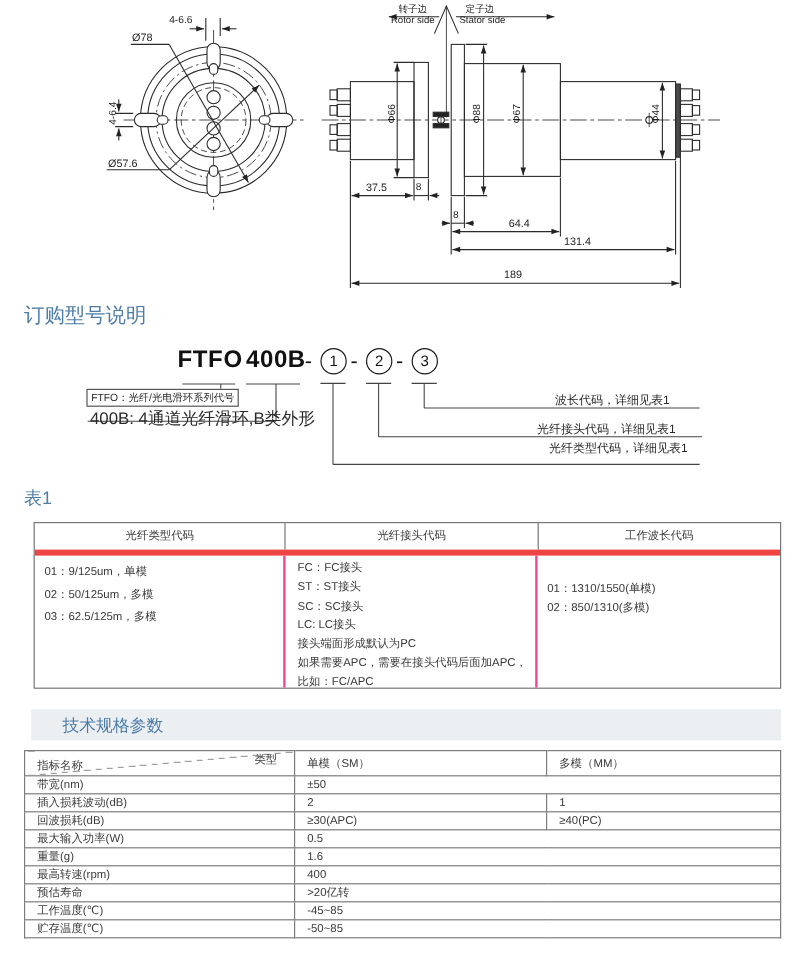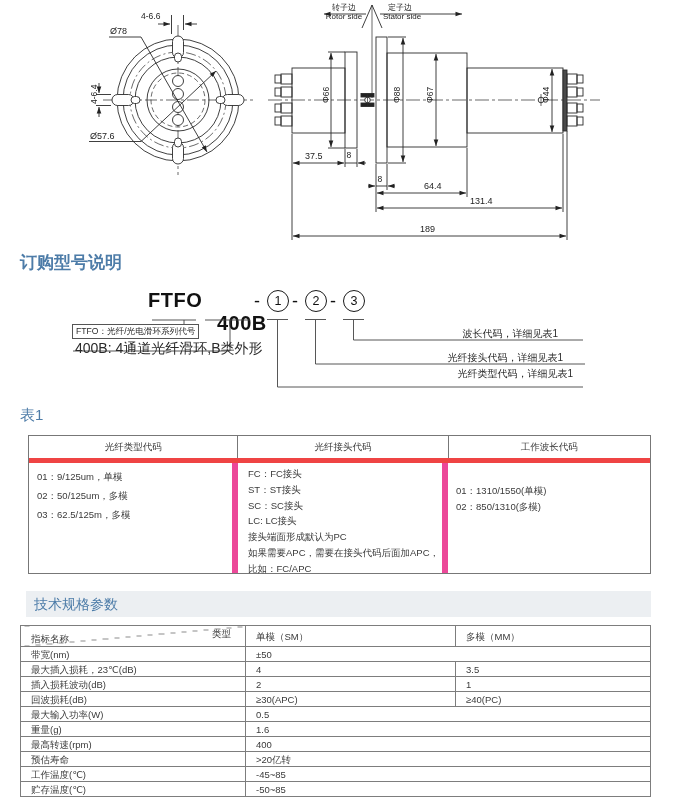--- a/index.html
+++ b/index.html
@@ -2,21 +2,21 @@
 <html><head>
 <meta charset="utf-8">
 <style>
   html,body{margin:0;padding:0;background:#fff;}
   .page{position:relative;width:676px;height:807px;background:#fff;overflow:hidden;
         font-family:"Liberation Sans","DejaVu Sans",sans-serif;color:#2f2f2f;}
   svg text{font-family:"Liberation Sans","DejaVu Sans",sans-serif;fill:#1d1d1d;}
 
   
   .sec-title{position:absolute;left:20px;color:#4d7ca8;}
-  .t-order{top:251px;font-size:17px;font-weight:bold;}
+  .t-order{top:251px;font-size:17px;}
   .t-table1{top:406px;font-size:15px;}
 
   
   .mpart{position:absolute;font-weight:bold;font-size:20px;color:#111;letter-spacing:.5px;}
   .mdash{position:absolute;font-size:18px;color:#111;font-weight:normal;}
   .circ{position:absolute;width:20px;height:20px;border:1.5px solid #1a1a1a;border-radius:50%;
         display:flex;align-items:center;justify-content:center;font-size:12.5px;color:#111;background:#fff;}
 
   
   .co{position:absolute;font-size:10px;color:#2a2a2a;white-space:nowrap;}
@@ -24,31 +24,31 @@
           padding:0 3px;font-size:8.6px;background:#fff;}
   .co-series{left:75px;top:340px;font-size:14px;}
   .co-right{text-align:right;}
 
   
   .table1{position:absolute;left:28px;top:435px;width:621px;border:1px solid #777;background:#fff;}
   .t1-head{display:flex;border-bottom:5px solid #ef4444;height:22px;}
   .t1-hcell{text-align:center;line-height:22px;font-size:9.5px;color:#3a3a3a;border-right:1px solid #777;}
   .t1-hcell:last-child{border-right:none;}
   .t1-body{display:flex;height:110px;}
-  .t1-col{border-right:6px solid #ec4899;font-size:9.5px;color:#3a3a3a;box-sizing:border-box;}
+  .t1-col{border-right:2px solid #ec4899;font-size:9.5px;color:#3a3a3a;box-sizing:border-box;}
   .t1-col:last-child{border-right:none;}
   .w1{width:209px;} .w2{width:210px;} .w3{width:202px;}
   .t1-col.w1{padding:4px 0 0 8px;} .t1-col.w2{padding:3px 0 0 10px;} .t1-col.w3{padding:4px 0 0 8px;margin-top:16px;}
   .t1-col.w1 .t1-line{line-height:19px;}
   .t1-col.w2 .t1-line{line-height:15.8px;}
   .t1-col.w3 .t1-line{line-height:16px;}
 
   
   .spec-bar{position:absolute;left:26px;top:591px;width:625px;height:26px;background:#eceff2;}
-  .spec-bar span{margin-left:8px;line-height:26px;font-size:14px;color:#4d7ca8;}
+  .spec-bar span{margin-left:26px;line-height:26px;font-size:14px;color:#4d7ca8;}
   table.spec{position:absolute;left:20px;top:625px;width:630px;border-collapse:collapse;table-layout:fixed;}
   table.spec th,table.spec td{border:1px solid #7d7d7d;font-size:9.5px;font-weight:normal;
         color:#3a3a3a;padding:0 0 0 10px;text-align:left;height:14px;line-height:13px;}
   table.spec th{height:20px;}
   th.corner{position:relative;padding:0;
      background:linear-gradient(to bottom right,transparent 49.4%,#8a8a8a 49.4%,#8a8a8a 50.6%,transparent 50.6%);}
   th.corner .c-top{position:absolute;top:1px;right:14px;font-size:9.5px;}
   th.corner .c-bot{position:absolute;bottom:1px;left:10px;font-size:9.5px;text-align:center;}
   th.cc{text-align:center;padding:0;}
   td.ctr{text-align:center;padding:0;}
@@ -189,21 +189,21 @@
     <text x="377.5" y="182" font-size="8.5">8</text>
     <text x="424" y="189" font-size="9">64.4</text>
     <text x="470" y="204" font-size="9">131.4</text>
     <text x="420" y="232" font-size="9">189</text>
   </svg>
 
   
   <div class="sec-title t-order">订购型号说明</div>
 
   <span class="mpart" style="left:148px;top:289px;">FTFO</span>
-  <span class="mpart" style="left:217px;top:289px;margin-top:23px;">400B</span>
+  <span class="mpart" style="left:205px;top:289px;">400B</span>
   <span class="mdash" style="left:254px;top:291px;">-</span>
   <span class="circ" style="left:267px;top:290px;">1</span>
   <span class="mdash" style="left:292px;top:291px;">-</span>
   <span class="circ" style="left:305px;top:290px;">2</span>
   <span class="mdash" style="left:330px;top:291px;">-</span>
   <span class="circ" style="left:343px;top:290px;">3</span>
 
   
   <svg style="position:absolute;left:0;top:250px;pointer-events:none;" width="676" height="170" viewBox="0 0 676 170">
     <g stroke="#444" stroke-width="0.9" fill="none">
@@ -274,25 +274,20 @@
         <th class="cc">单模（SM）</th>
         <th class="cc">多模（MM）</th>
       </tr>
     </thead>
     <tbody>
         <tr>
           <td>带宽(nm)</td>
           <td colspan="2" class="ctr">±50</td>
         </tr>
         <tr>
-          <td>最大插入损耗，23℃(dB)</td>
-          <td>4</td>
-          <td>3.5</td>
-        </tr>
-        <tr>
           <td>插入损耗波动(dB)</td>
           <td>2</td>
           <td>1</td>
         </tr>
         <tr>
           <td>回波损耗(dB)</td>
           <td>≥30(APC)</td>
           <td>≥40(PC)</td>
         </tr>
         <tr>

